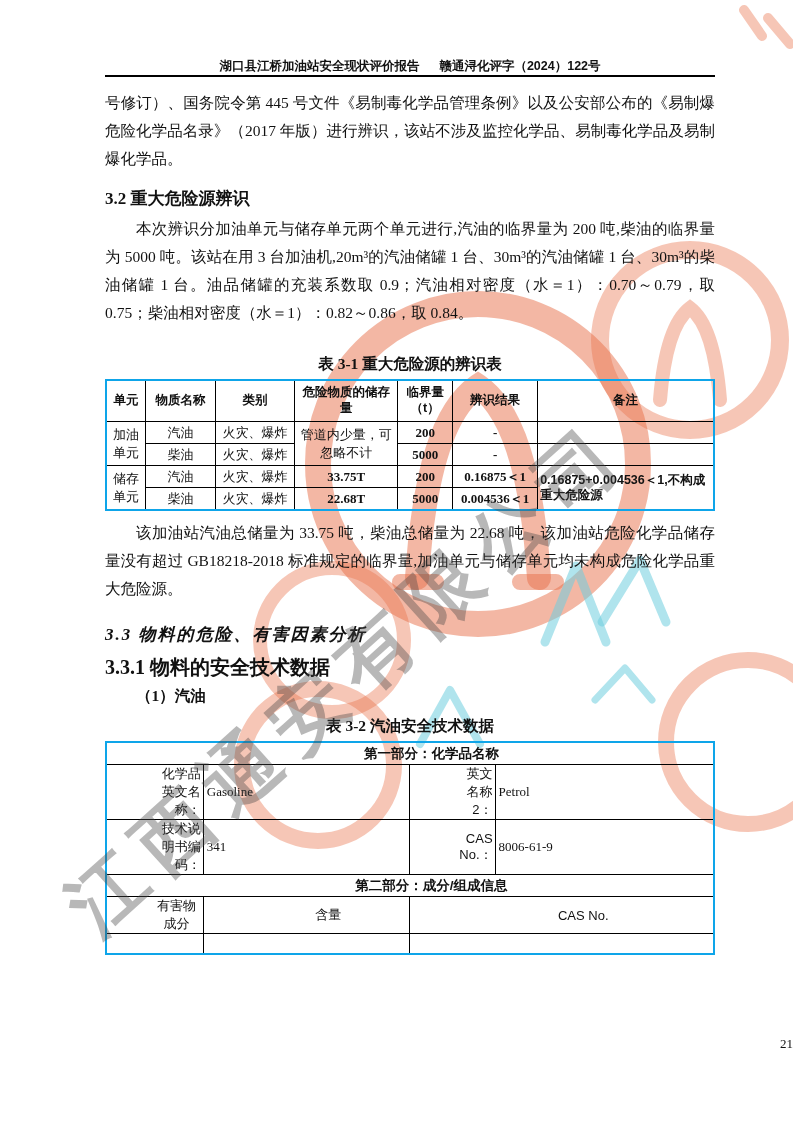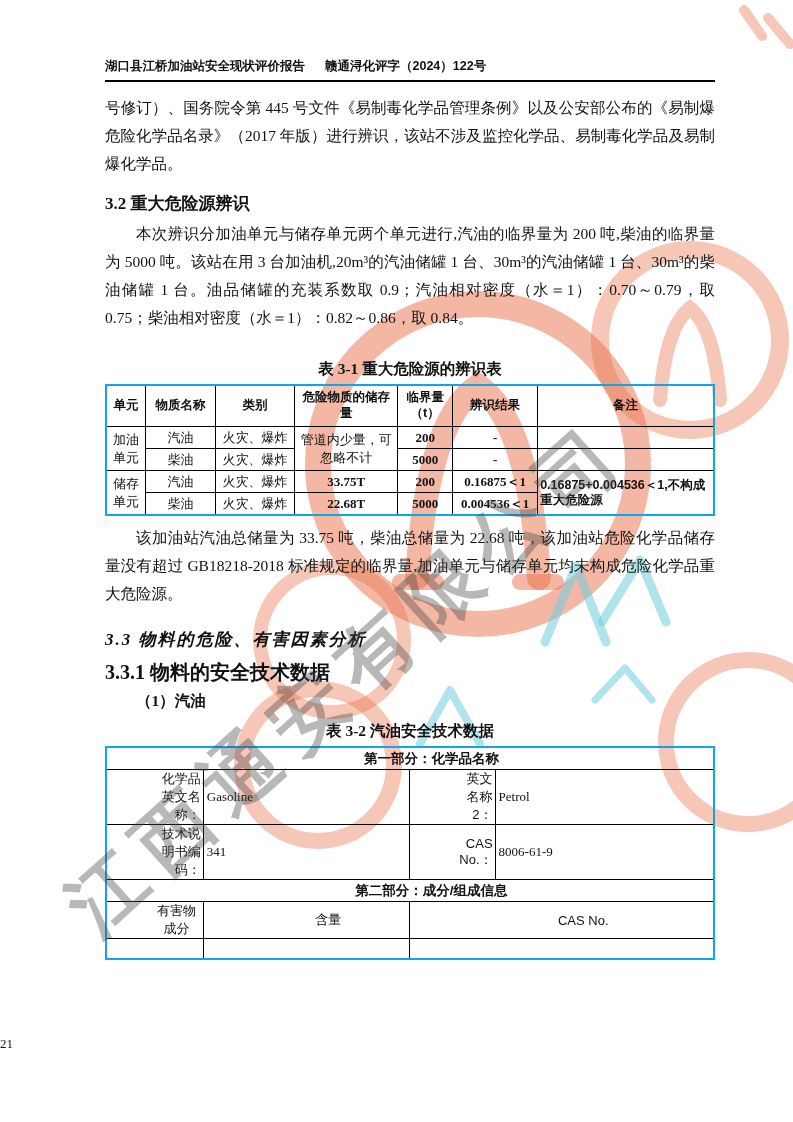--- a/index.html
+++ b/index.html
@@ -8,22 +8,22 @@
   
   .wm-back{position:absolute;inset:0;z-index:0;pointer-events:none;}
   .wm-brand{position:absolute;left:366px;top:706px;font-family:"Liberation Sans","DejaVu Sans",sans-serif;
             font-weight:bold;font-size:80px;letter-spacing:14px;color:rgba(231,62,62,0.60);line-height:1;}
   .wm-front{position:absolute;left:80px;top:868px;z-index:3;pointer-events:none;
             transform:rotate(-42deg);transform-origin:0 50%;opacity:0.38;
             font-family:"Liberation Sans","DejaVu Sans",sans-serif;font-weight:bold;
             font-size:76px;letter-spacing:14px;color:#474747;white-space:nowrap;}
   
   .content{position:absolute;left:105px;top:58px;width:610px;z-index:2;}
-  .page-header{display:flex;justify-content:flex-start;align-items:flex-end;
-               border-bottom:2px solid #000;padding-bottom:5px;
+  .page-header{display:flex;justify-content:center;align-items:flex-end;
+               border-bottom:2px solid #000;
                font-family:"Liberation Sans","DejaVu Sans",sans-serif;font-weight:bold;font-size:12.5px;gap:20px;}
   .p{margin:0;font-size:15.5px;line-height:28px;text-align:justify;}
   .ind{text-indent:2em;}
   .pfirst{margin-top:12px;}
   h2.sec{margin:14px 0 4px 0;font-size:17px;font-weight:bold;line-height:24px;}
   h2.it{font-style:italic;letter-spacing:2px;margin-top:20px;}
   h3.sec{margin:8px 0 4px 0;font-size:20px;font-weight:bold;line-height:24px;}
   .item{margin:4px 0 0 0;font-size:15.5px;font-weight:bold;line-height:26px;text-indent:2em;}
   .tcap{margin:26px 0 4px 0;text-align:center;font-weight:bold;font-size:15.5px;line-height:22px;}
   
@@ -33,21 +33,21 @@
   td{border:1px solid #000;padding:0 2px;text-align:center;vertical-align:middle;overflow:hidden;}
   .t31 tr.head td{height:40px;font-weight:bold;font-size:12.5px;line-height:1.25;}
   .t31 td{height:21px;}
   .num{font-family:Liberation Serif, serif;font-weight:bold;}
   .t31 .remark{font-weight:bold;text-align:left;line-height:1.2;font-size:12.5px;}
   .t32 td{height:19px;font-size:13px;padding-left:45px;}
   .t32 .sechead{font-weight:bold;font-size:13.5px;height:21px;}
   .t32 .lab{text-align:right;padding-right:2px;}
   .t32 .val{text-align:left;padding-left:3px;font-family:"Liberation Serif","DejaVu Serif",serif;}
   .t32 .valcn{font-family:"Liberation Sans","DejaVu Sans",sans-serif;}
-  .page-number{position:absolute;left:0;right:6px;top:1036px;text-align:left;
+  .page-number{position:absolute;left:0;right:0;top:1036px;text-align:right;
                font-size:13px;z-index:2;font-family:"Liberation Serif","DejaVu Serif",serif;}
 </style>
 </head>
 <body>
 
 <div class="page">
 
   <div class="wm-back">
     <svg width="793" height="1122" viewBox="0 0 793 1122">
 

